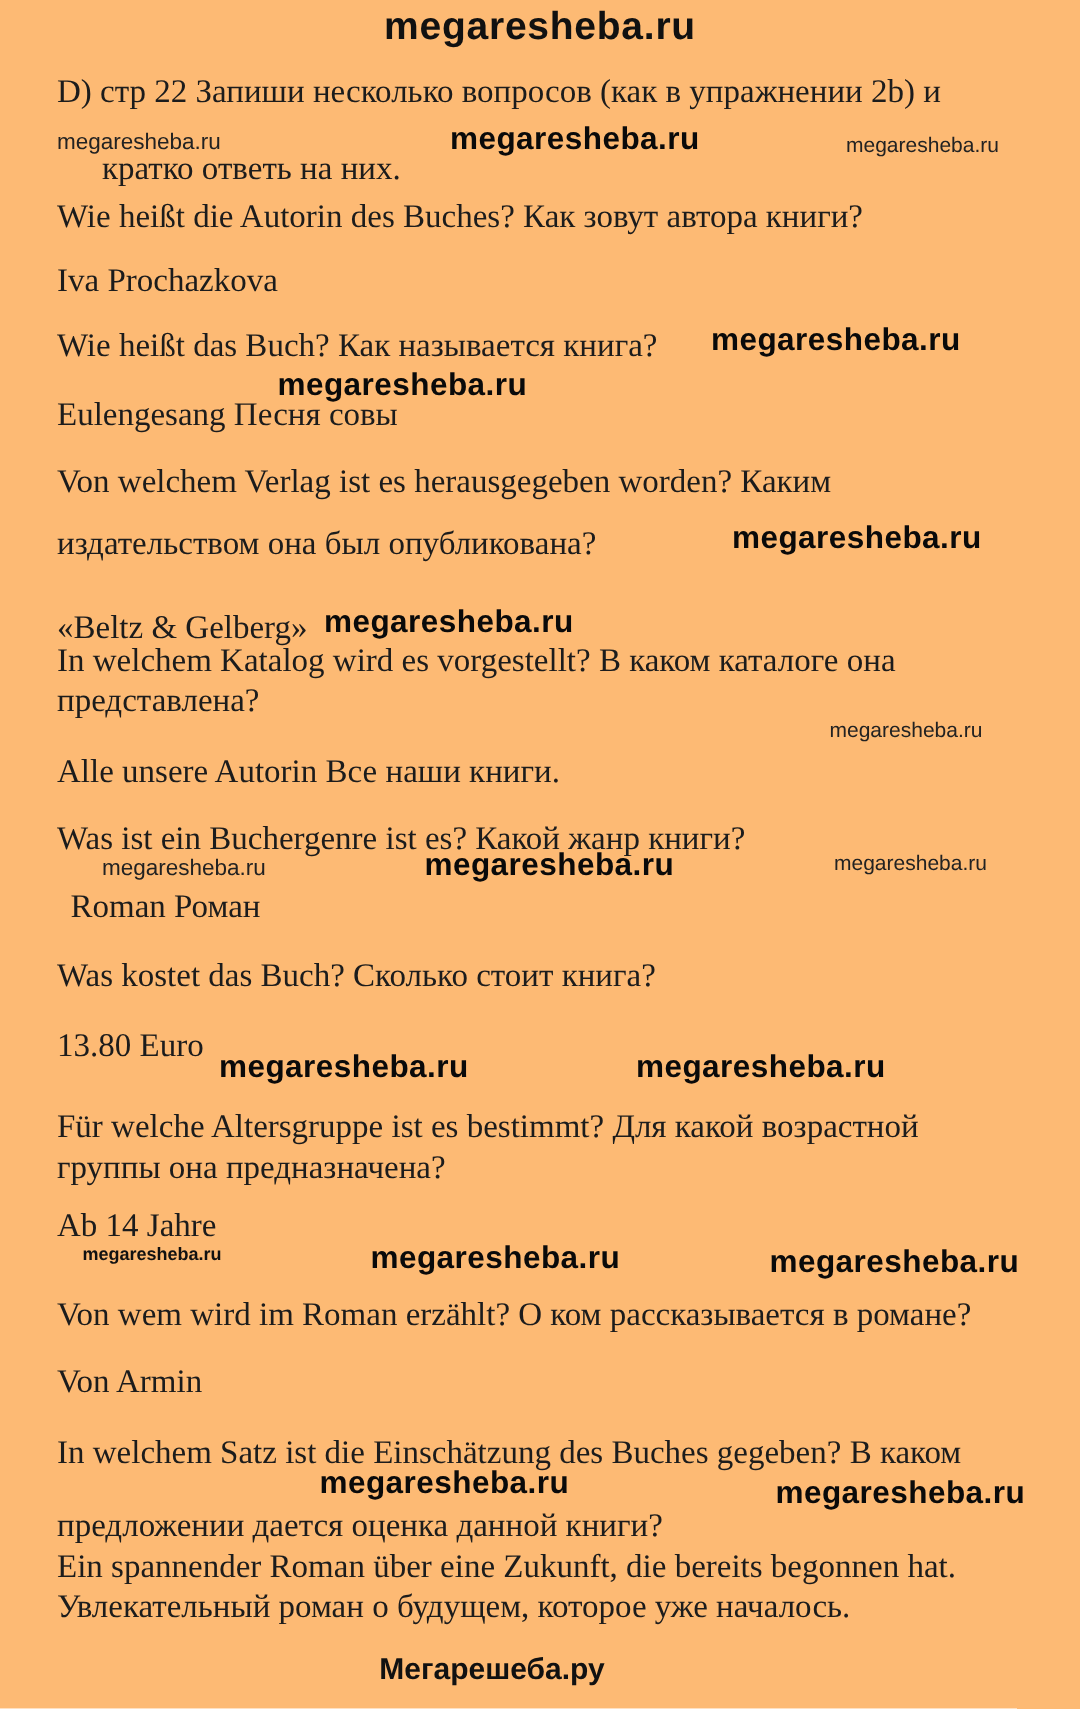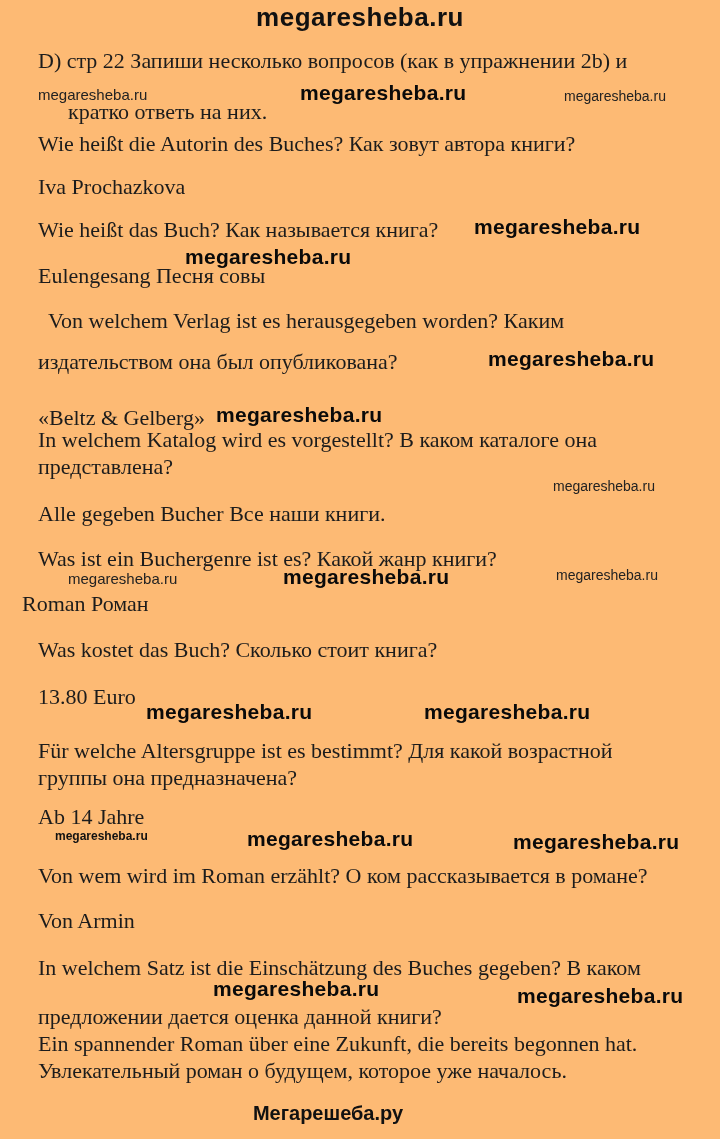--- a/index.html
+++ b/index.html
@@ -65,41 +65,41 @@
   <div class="bl" style="left:68px;top:98px">кратко ответь на них.</div>
   <div class="bl" style="left:38px;top:130px">Wie heißt die Autorin des Buches? Как зовут автора книги?</div>
   <div class="bl" style="left:38px;top:173px">Iva Prochazkova</div>
 
   <div class="bl" style="left:38px;top:216px">Wie heißt das Buch? Как называется книга?</div>
   <div class="wm-bold" style="left:474px;top:215px">megaresheba.ru</div>
 
   <div class="wm-bold" style="left:185px;top:245px">megaresheba.ru</div>
   <div class="bl" style="left:38px;top:262px">Eulengesang Песня совы</div>
 
-  <div class="bl" style="left:48px;top:307px">Von welchem Verlag ist es herausgegeben worden? Каким</div>
+  <div class="bl" style="left:38px;top:307px">Von welchem Verlag ist es herausgegeben worden? Каким</div>
 
   <div class="bl" style="left:38px;top:348px">издательством она был опубликована?</div>
   <div class="wm-bold" style="left:488px;top:347px">megaresheba.ru</div>
 
   <div class="bl" style="left:38px;top:404px">«Beltz &amp; Gelberg»</div>
   <div class="wm-bold" style="left:216px;top:403px">megaresheba.ru</div>
 
   <div class="bl" style="left:38px;top:426px">In welchem Katalog wird es vorgestellt? В каком каталоге она</div>
   <div class="bl" style="left:38px;top:453px">представлена?</div>
 
   <div class="wm-sm" style="left:553px;top:478px;font-size:14px">megaresheba.ru</div>
 
-  <div class="bl" style="left:38px;top:500px">Alle gegeben Bucher  Все наши книги.</div>
+  <div class="bl" style="left:38px;top:500px">Alle unsere Autorin  Все наши книги.</div>
   <div class="bl" style="left:38px;top:545px">Was ist ein Buchergenre ist es? Какой жанр книги?</div>
 
   <div class="wm-sm" style="left:68px;top:570px">megaresheba.ru</div>
   <div class="wm-bold" style="left:283px;top:565px">megaresheba.ru</div>
   <div class="wm-sm" style="left:556px;top:567px;font-size:14px">megaresheba.ru</div>
 
-  <div class="bl" style="left:22px;top:590px">Roman Роман</div>
+  <div class="bl" style="left:47px;top:590px">Roman Роман</div>
   <div class="bl" style="left:38px;top:636px">Was kostet das Buch? Сколько стоит книга?</div>
   <div class="bl" style="left:38px;top:683px">13.80 Euro</div>
 
   <div class="wm-bold" style="left:146px;top:700px">megaresheba.ru</div>
   <div class="wm-bold" style="left:424px;top:700px">megaresheba.ru</div>
 
   <div class="bl" style="left:38px;top:737px">Für welche Altersgruppe ist es bestimmt? Для какой возрастной</div>
   <div class="bl" style="left:38px;top:764px">группы она предназначена?</div>
   <div class="bl" style="left:38px;top:803px">Ab 14 Jahre</div>
 

